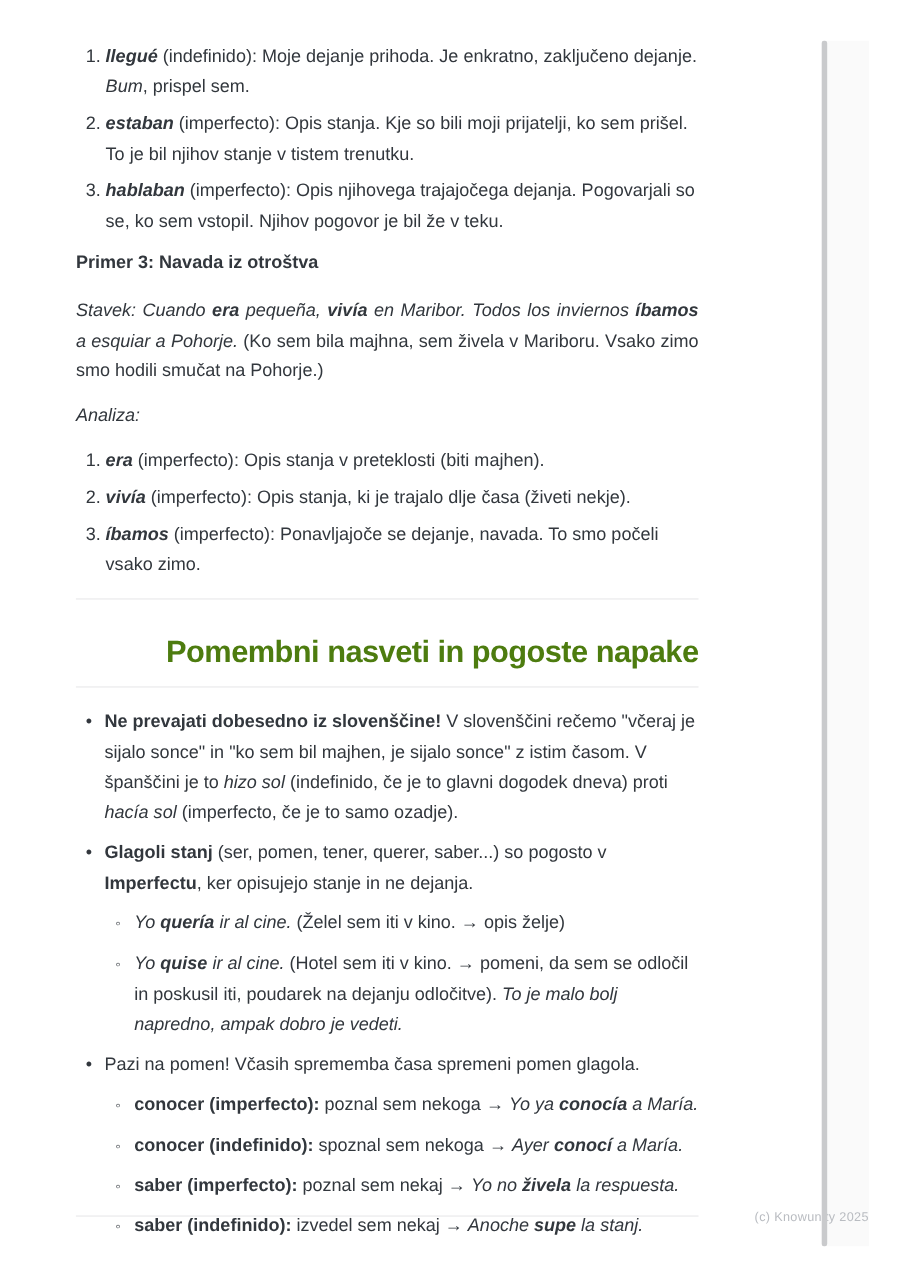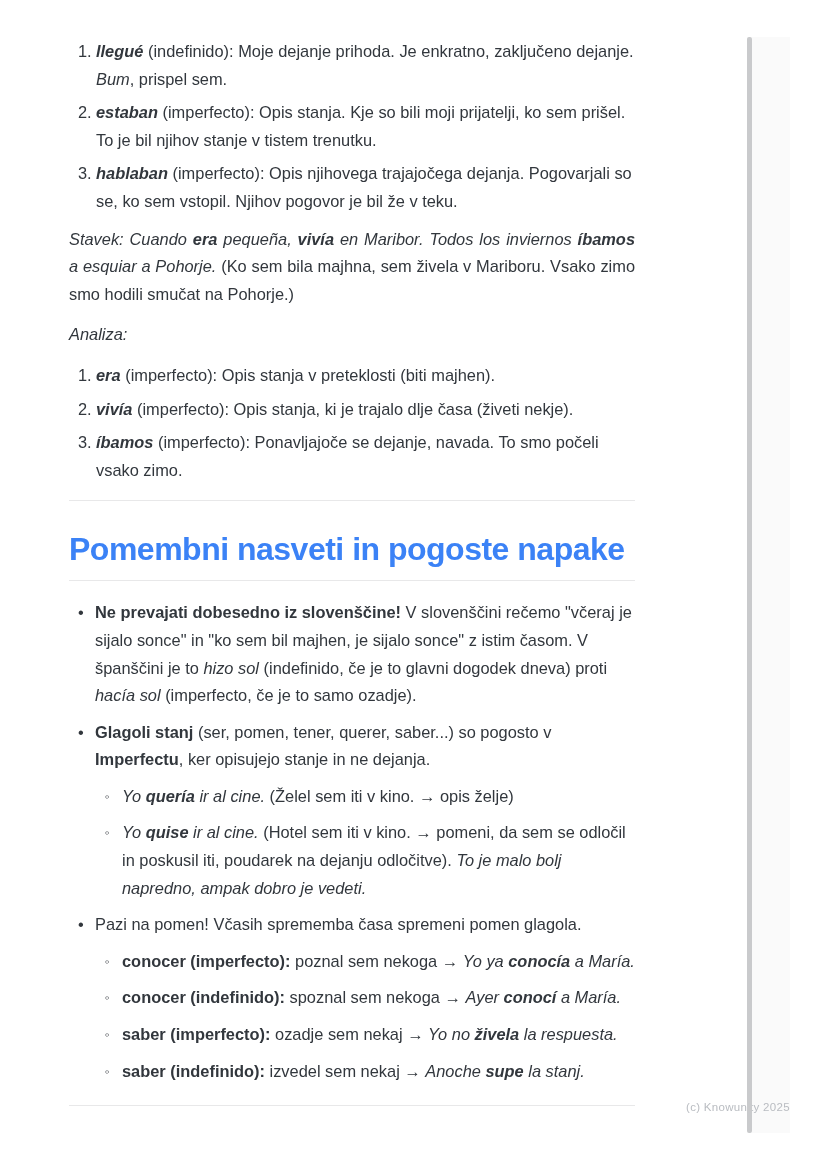--- a/index.html
+++ b/index.html
@@ -21,22 +21,22 @@
   .row-text{flex:1;}
 
   .para-heading{font-weight:bold;margin:10px 0 16px 0;}
   .sentence{text-align:justify;margin:0 0 13px 0;}
   .analiza{font-style:italic;margin:0 0 13px 0;}
 
   .divider{border:none;height:1px;background:#e8e8e9;margin:0;}
   .divider.top{margin-top:16px;}
 
   .section-title{
-    font-size:32px;line-height:36px;font-weight:bold;color:#3b82f6;
-    letter-spacing:-0.5px;margin:30px 0 13px 0;
+    font-size:28px;line-height:36px;font-weight:bold;color:#4d7c0f;
+    letter-spacing:-0.5px;margin:30px 0 13px 0;text-align:right;
   }
   .divider.under-title{margin-bottom:18px;}
 
   .bul-row{display:flex;margin:0 0 9px 0;}
   .bmark{flex:none;width:17px;margin-left:9px;}
   .sub-row{display:flex;margin:0 0 9px 36px;}
   .smark{flex:none;width:17px;font-size:13px;line-height:27.6px;}
 
   .bottom-divider{position:absolute;left:69px;top:1105px;width:566px;height:1px;background:#e8e8e9;}
   .footer-copy{
@@ -61,20 +61,21 @@
       <div class="num-row">
         <span class="num">2.</span>
         <span class="row-text"><span class="s-bi">estaban</span><span class="s-r"> (imperfecto): Opis stanja. Kje so bili moji prijatelji, ko sem prišel. To je bil njihov stanje v tistem trenutku.</span></span>
       </div>
       <div class="num-row">
         <span class="num">3.</span>
         <span class="row-text"><span class="s-bi">hablaban</span><span class="s-r"> (imperfecto): Opis njihovega trajajočega dejanja. Pogovarjali so se, ko sem vstopil. Njihov pogovor je bil že v teku.</span></span>
       </div>
     </div>
 
+    <div class="para-heading">Primer 3: Navada iz otroštva</div>
 
     <div class="sentence"><span class="s-i">Stavek: Cuando </span><span class="s-bi">era</span><span class="s-i"> pequeña, </span><span class="s-bi">vivía</span><span class="s-i"> en Maribor. Todos los inviernos </span><span class="s-bi">íbamos</span><span class="s-i"> a esquiar a Pohorje.</span><span class="s-r"> (Ko sem bila majhna, sem živela v Mariboru. Vsako zimo smo hodili smučat na Pohorje.)</span></div>
 
     <div class="analiza">Analiza:</div>
 
     <div class="olist">
       <div class="num-row">
         <span class="num">1.</span>
         <span class="row-text"><span class="s-bi">era</span><span class="s-r"> (imperfecto): Opis stanja v preteklosti (biti majhen).</span></span>
       </div>
@@ -121,21 +122,21 @@
       <div class="sub-row">
         <span class="smark">◦</span>
         <span class="row-text"><span class="s-b">conocer (imperfecto):</span><span class="s-r"> poznal sem nekoga → </span><span class="s-i">Yo ya </span><span class="s-bi">conocía</span><span class="s-i"> a María.</span></span>
       </div>
       <div class="sub-row">
         <span class="smark">◦</span>
         <span class="row-text"><span class="s-b">conocer (indefinido):</span><span class="s-r"> spoznal sem nekoga → </span><span class="s-i">Ayer </span><span class="s-bi">conocí</span><span class="s-i"> a María.</span></span>
       </div>
       <div class="sub-row">
         <span class="smark">◦</span>
-        <span class="row-text"><span class="s-b">saber (imperfecto):</span><span class="s-r"> ozadje sem nekaj → </span><span class="s-i">Yo no </span><span class="s-bi">živela</span><span class="s-i"> la respuesta.</span></span>
+        <span class="row-text"><span class="s-b">saber (imperfecto):</span><span class="s-r"> poznal sem nekaj → </span><span class="s-i">Yo no </span><span class="s-bi">živela</span><span class="s-i"> la respuesta.</span></span>
       </div>
       <div class="sub-row">
         <span class="smark">◦</span>
         <span class="row-text"><span class="s-b">saber (indefinido):</span><span class="s-r"> izvedel sem nekaj → </span><span class="s-i">Anoche </span><span class="s-bi">supe</span><span class="s-i"> la stanj.</span></span>
       </div>
 
     </div>
   </div>
 
   <div class="bottom-divider"></div>

